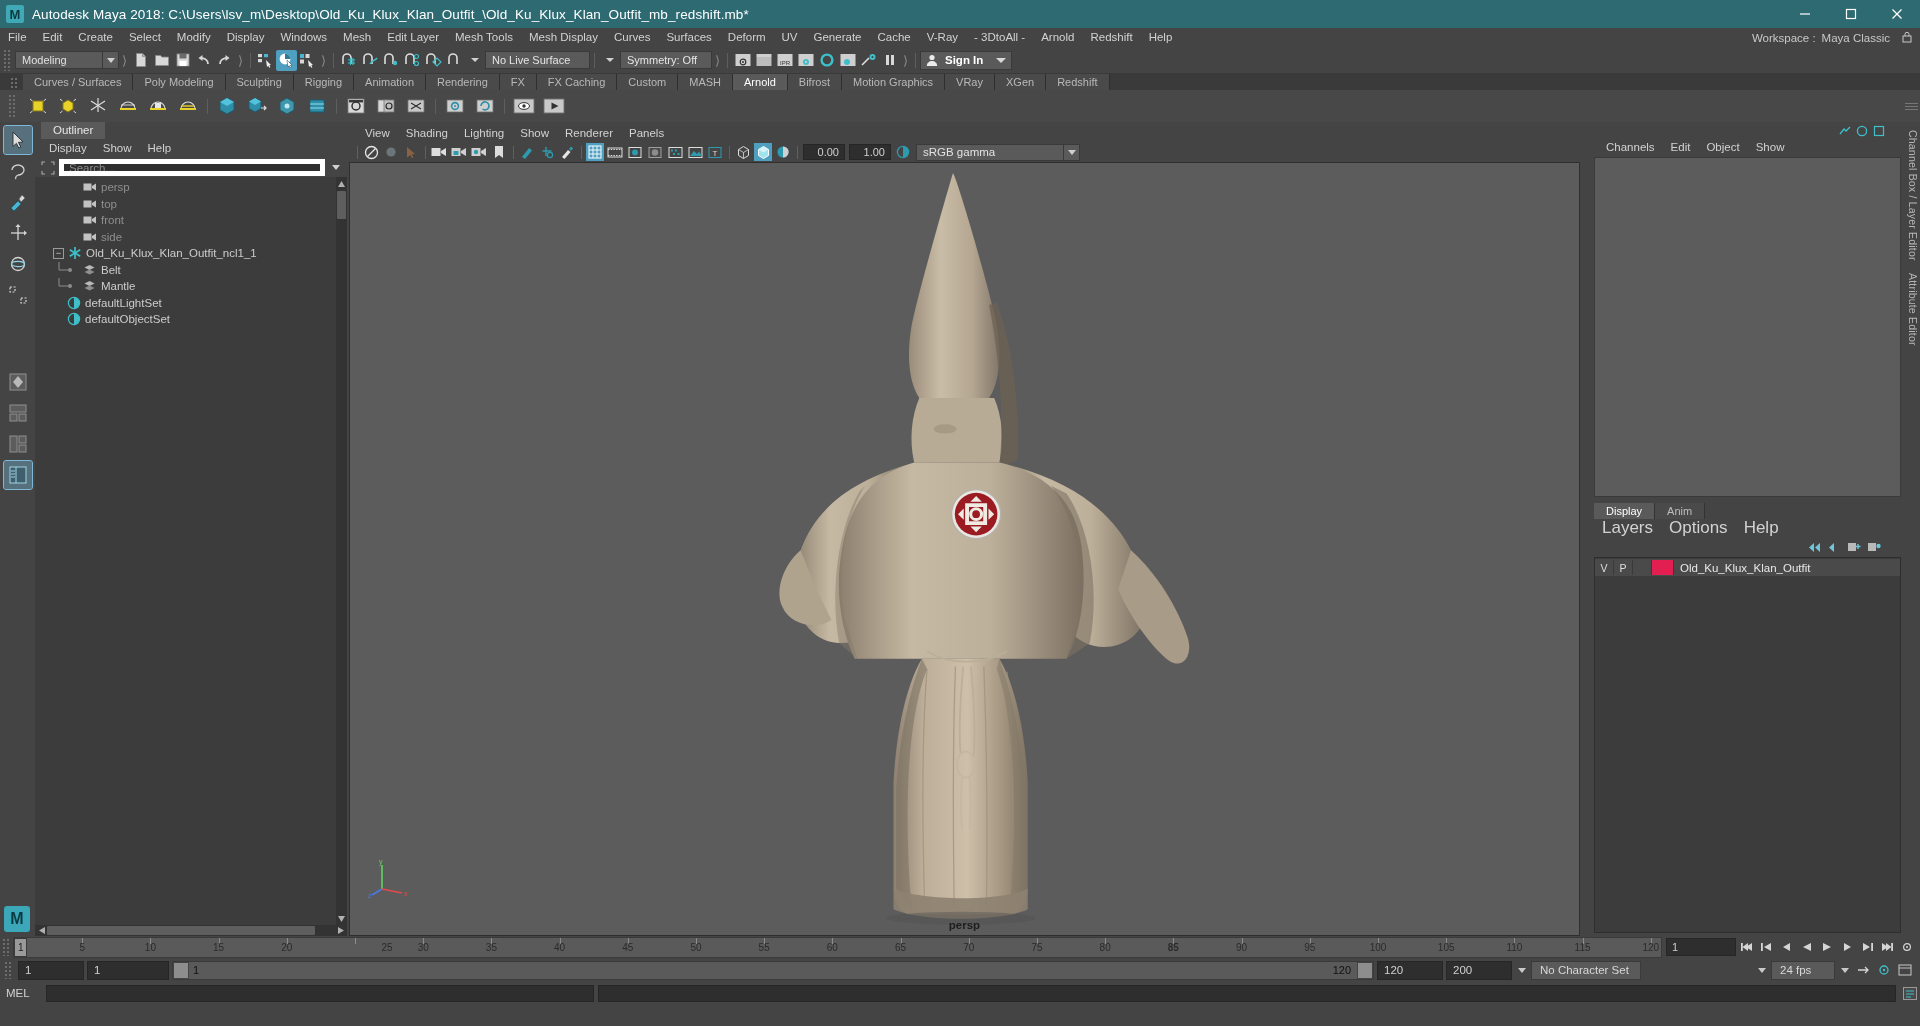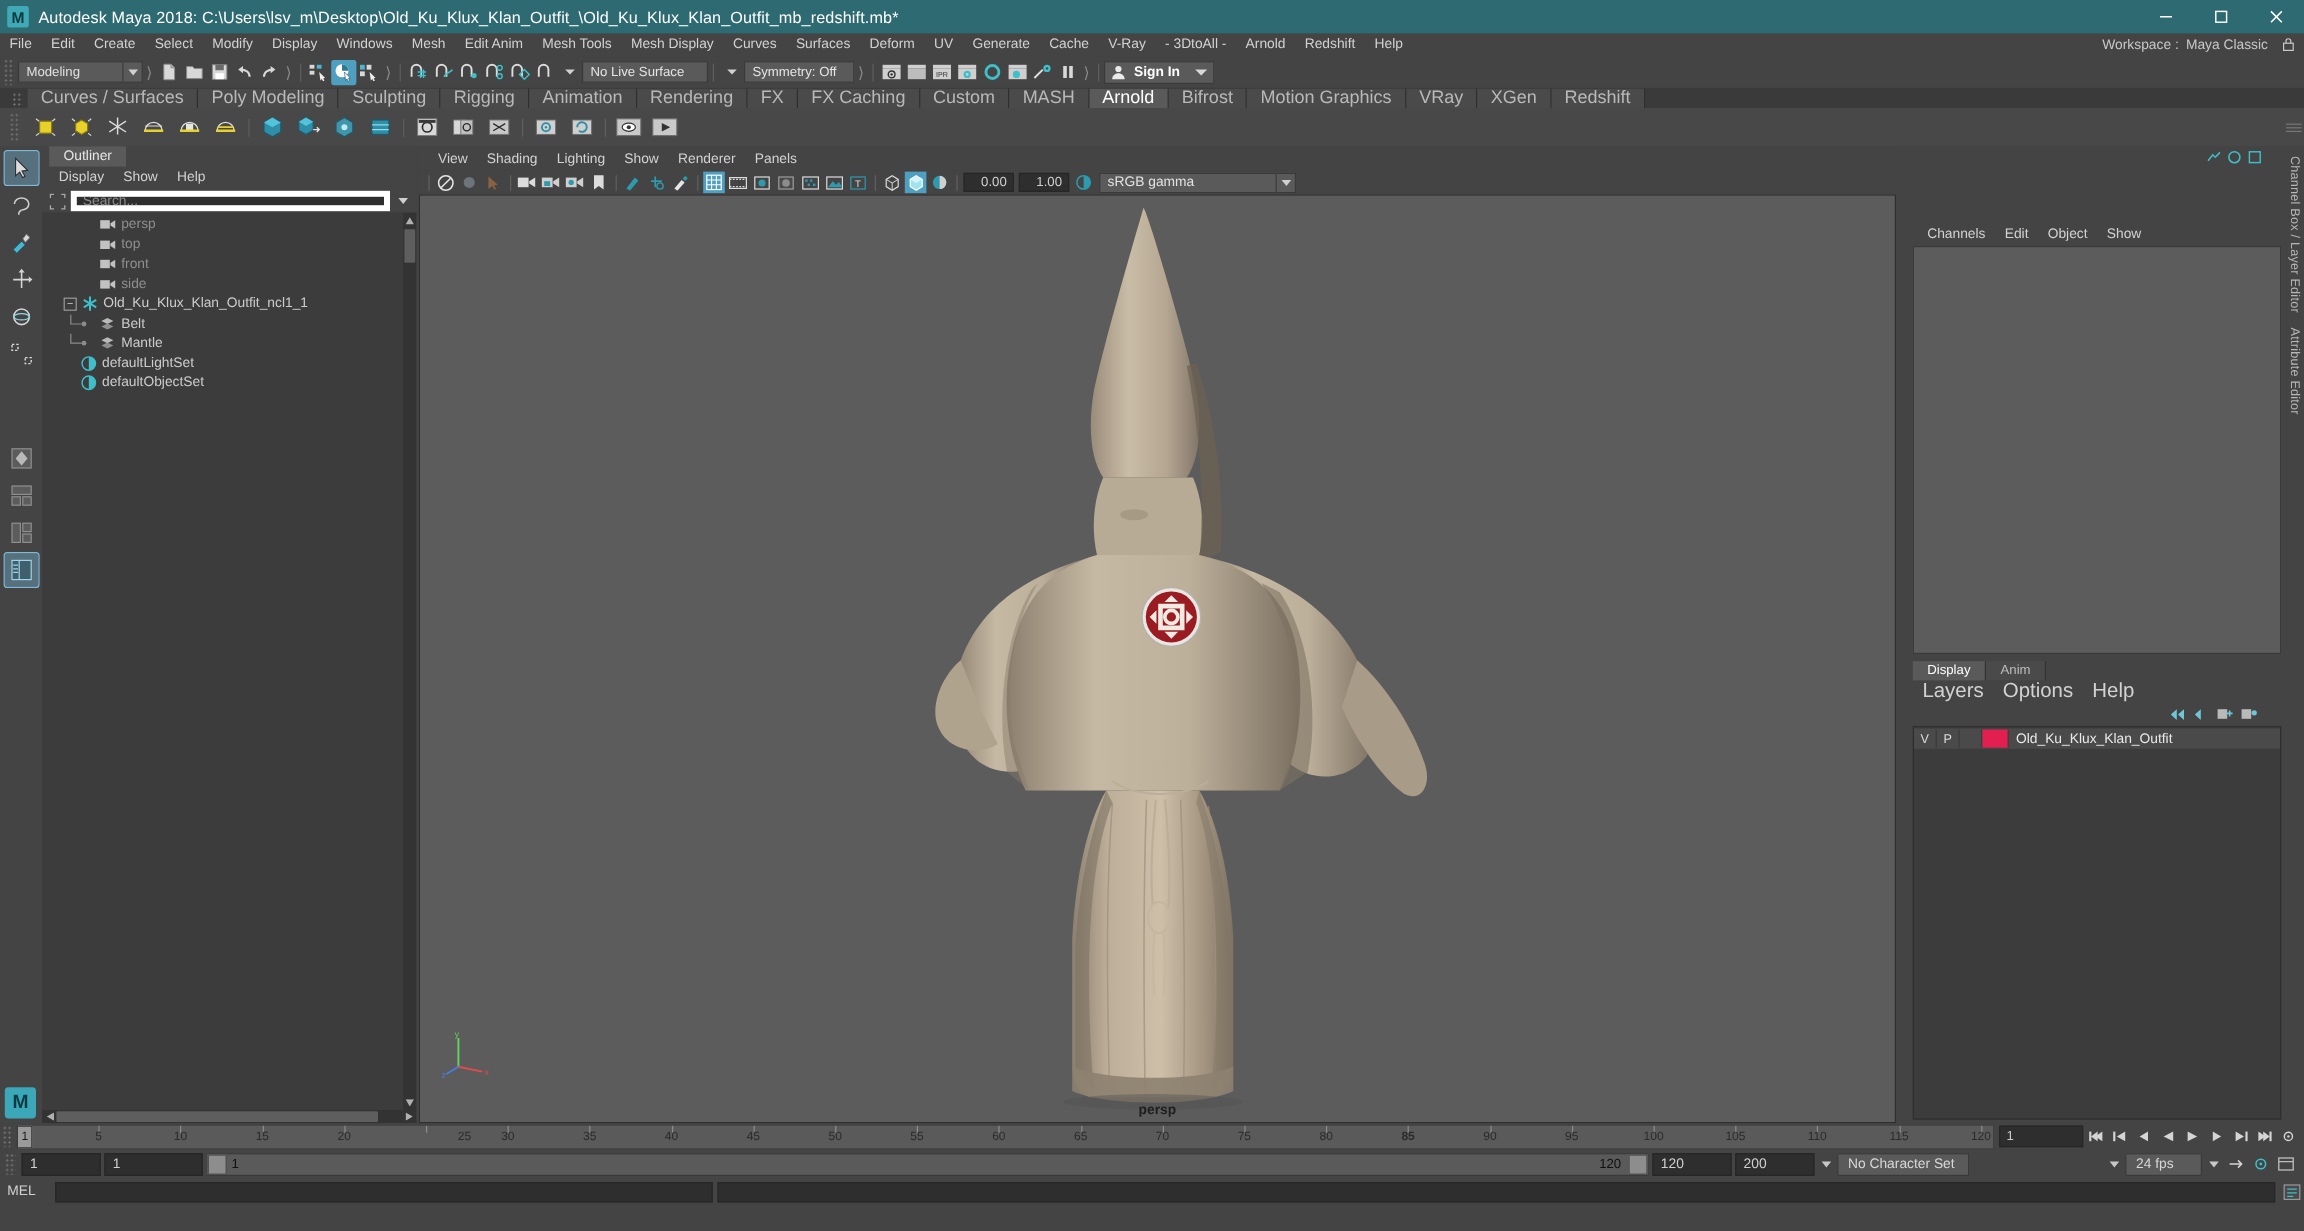--- a/index.html
+++ b/index.html
@@ -62,21 +62,21 @@
     height:18px;background:#5a5a5a;border:1px solid #3a3a3a;font-size:11px;color:#e5e5e5;
     display:flex;align-items:center;padding:0 6px; white-space:nowrap;
   }
   .signin{ height:19px; background:#5a5a5a;border:1px solid #3a3a3a; display:flex;align-items:center;
     gap:6px; padding:0 4px; font-size:11.5px; color:#fff; font-weight:bold;}
 
   
   .shelftabs{ height:17px;background:#3a3a3a; display:flex; align-items:flex-end; flex:none; padding-left:10px;}
   .shelftabs .hgrip{width:9px;height:13px;margin-right:4px;
     background-image:radial-gradient(circle,#6d6d6d 1px,transparent 1px);background-size:4px 4px;}
-  .stab{ height:16px; padding:0 11px; font-size:15px; color:#b9b9b9; line-height:16px;
+  .stab{ height:16px; padding:0 11px; font-size:11px; color:#b9b9b9; line-height:16px;
     background:#4a4a4a; border-right:1px solid #2f2f2f; white-space:nowrap;}
   .stab.active{ background:#5a5a5a; color:#ffffff; }
 
   
   .shelfrow{ height:32px;background:#484848; display:flex;align-items:center; flex:none; padding-left:8px; position:relative;}
   .shelfrow .vgrip{width:9px;height:24px;margin-right:6px;
     background-image:radial-gradient(circle,#6d6d6d 1px,transparent 1px);background-size:4px 4px;}
   .sicon{ width:26px;height:26px;margin:0 2px; display:flex;align-items:center;justify-content:center;flex:none;}
   .shelf-right{ position:absolute; right:2px; top:0; height:32px; display:flex;flex-direction:column;justify-content:center;gap:2px;}
   .shelf-right span{display:block;width:13px;height:0;border-top:1px solid #777;}
@@ -138,21 +138,21 @@
     display:flex;align-items:center;padding-left:6px;margin-left:3px;}
   .gammacaret{width:16px;height:17px;background:#5a5a5a;border:1px solid #3a3a3a;border-left:none;display:flex;align-items:center;justify-content:center;}
   .gammacaret::after{content:"";border-left:4px solid transparent;border-right:4px solid transparent;border-top:5px solid #d0d0d0;}
   .vp-canvas{flex:1;background:#5c5c5c;position:relative;overflow:hidden;border:1px solid #2f2f2f;}
   .persp-lbl{position:absolute;bottom:4px;left:0;right:0;text-align:center;font-size:11.5px;color:#1e1e1e;font-weight:bold;}
   .axis{position:absolute;left:18px;bottom:36px;width:44px;height:40px;}
 
   
   .rightpanel{width:340px;background:#444;display:flex;flex:none;min-width:0;}
   .rp-inner{flex:1;display:flex;flex-direction:column;min-width:0;padding-top:2px;}
-  .rp-menu{height:19px;display:flex;align-items:center;padding-left:18px;margin-top:48px;}
+  .rp-menu{height:19px;display:flex;align-items:center;padding-left:18px;}
   .rp-menu span{font-size:11.5px;padding:0 8px;line-height:19px;color:#d2d2d2;}
   .rp-body{flex:0 0 340px;background:#5c5c5c;border:1px solid #3a3a3a;margin:0 4px 0 14px;}
   .rp-tabs{height:16px;display:flex;align-items:flex-end;margin:6px 4px 0 14px;}
   .rp-tab{height:16px;line-height:16px;padding:0 12px;font-size:11px;background:#4a4a4a;color:#bdbdbd;border-right:1px solid #333;}
   .rp-tab.active{background:#5a5a5a;color:#fff;}
   .rp-lmenu{height:18px;display:flex;align-items:center;padding-left:14px;}
   .rp-lmenu span{font-size:17px;padding:0 8px;line-height:18px;color:#d2d2d2;}
   .rp-lbtns{height:20px;display:flex;align-items:center;justify-content:flex-end;gap:6px;padding-right:24px;}
   .rp-lbtns .lb{width:14px;height:14px;display:flex;align-items:center;justify-content:center;}
   .rp-layers{flex:1;background:#3c3c3c;border:1px solid #2e2e2e;margin:0 4px 3px 14px;padding-top:1px;}
@@ -227,21 +227,21 @@
 
   <div class="menubar">
     <div class="mi">File</div>
     <div class="mi">Edit</div>
     <div class="mi">Create</div>
     <div class="mi">Select</div>
     <div class="mi">Modify</div>
     <div class="mi">Display</div>
     <div class="mi">Windows</div>
     <div class="mi">Mesh</div>
-    <div class="mi">Edit Anim</div>
+    <div class="mi">Edit Layer</div>
     <div class="mi">Mesh Tools</div>
     <div class="mi">Mesh Display</div>
     <div class="mi">Curves</div>
     <div class="mi">Surfaces</div>
     <div class="mi">Deform</div>
     <div class="mi">UV</div>
     <div class="mi">Generate</div>
     <div class="mi">Cache</div>
     <div class="mi">V-Ray</div>
     <div class="mi">- 3DtoAll -</div>

